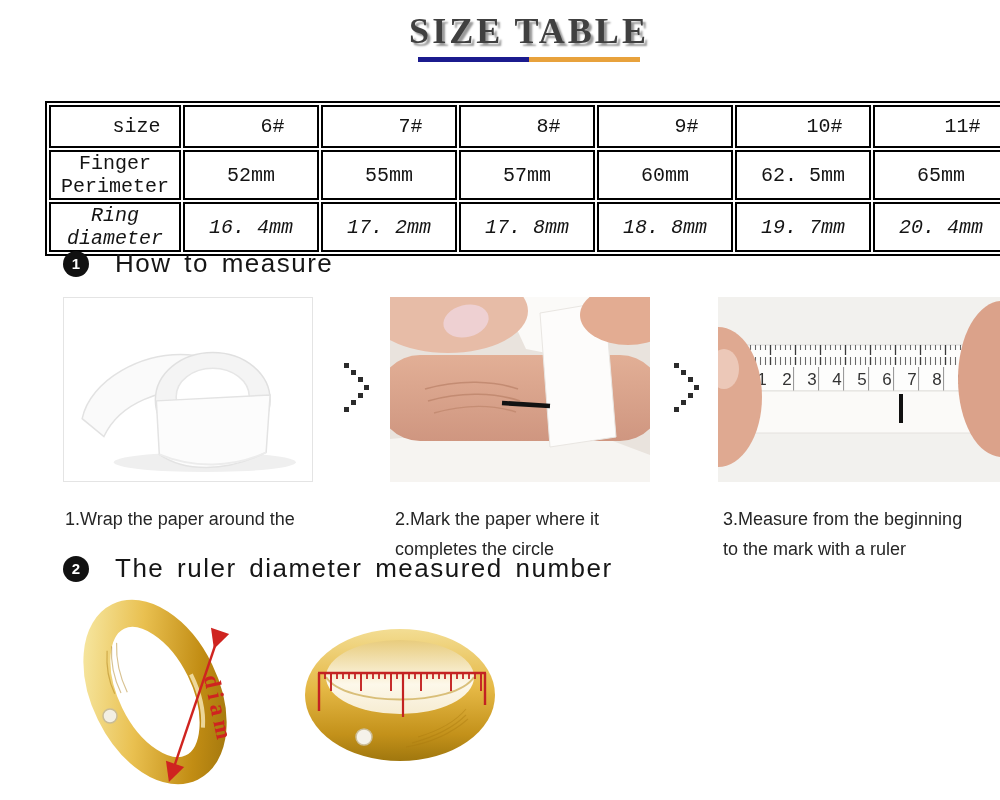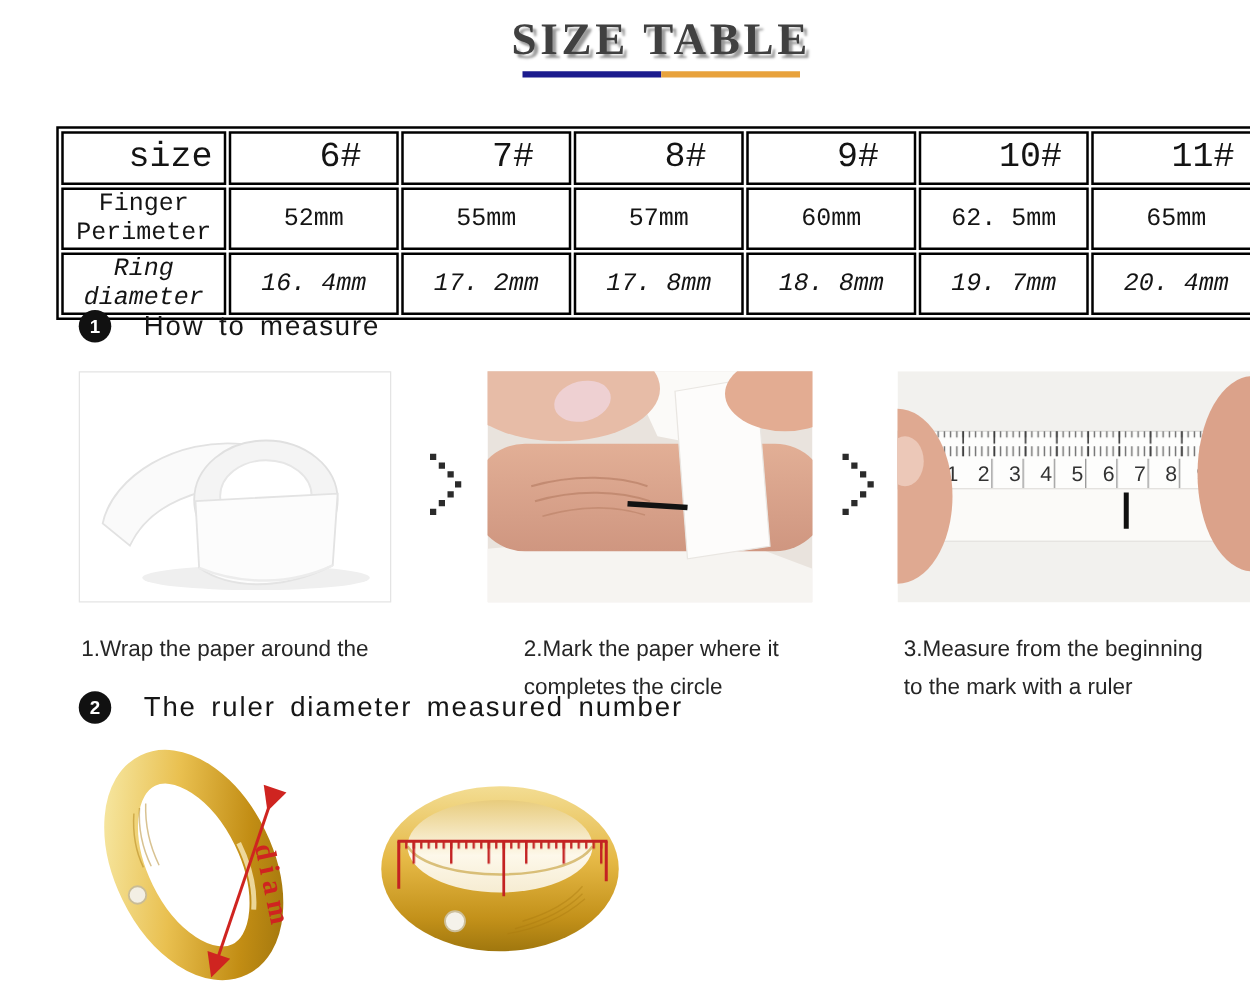--- a/index.html
+++ b/index.html
@@ -12,48 +12,48 @@
     letter-spacing:3px;color:#404040;text-shadow:3px 3px 2px #9a9a9a;}
   .title-underline{position:absolute;left:418px;top:57px;width:222px;height:5px;display:flex;}
   .ul-left{flex:1;background:#1b1b8e;}
   .ul-right{flex:1;background:#e8a23c;}
 
   
   table.size-table{position:absolute;left:45px;top:101px;width:948px;border-collapse:separate;
     border-spacing:2px;border:2px solid #000;table-layout:fixed;background:#fff;}
   table.size-table td{border:2px solid #000;text-align:center;vertical-align:middle;
     font-family:"Liberation Mono",monospace;color:#141414;padding:0;}
-  tr.hdr td{height:39px;font-size:28px;padding-left:43px;}
+  tr.hdr td{height:39px;font-size:20px;padding-left:43px;}
   tr.r2 td{height:36px;font-size:20px;}
   tr.r3 td{height:36px;font-size:20px;font-style:italic;}
   td.lbl-perimeter{font-size:13.5px;}
   td.lbl-diameter{font-size:16.5px;}
 
   
   .section-heading{position:absolute;display:flex;align-items:center;}
   .sh1{left:63px;top:248px;}
   .sh2{left:63px;top:553px;}
   .num-circle{width:26px;height:26px;border-radius:50%;background:#111;color:#fff;
     font-size:15px;font-weight:bold;display:flex;align-items:center;justify-content:center;
     margin-right:26px;flex:0 0 auto;}
-  .section-title{font-size:22px;color:#161616;letter-spacing:1.5px;word-spacing:4px;}
+  .section-title{font-size:26px;color:#161616;letter-spacing:1.5px;word-spacing:4px;}
 
   
   .step-img{position:absolute;top:297px;height:185px;}
   .si1{left:63px;width:250px;border:1px solid #e4e4e4;box-sizing:border-box;background:#fff;}
   .si2{left:390px;width:260px;}
   .si3{left:718px;width:282px;}
   .step-img svg{display:block;width:100%;height:100%;}
   .chev{position:absolute;top:361px;width:30px;height:56px;}
   .c1{left:342px;} .c2{left:672px;}
 
   
   .caption{position:absolute;top:488px;font-size:18px;line-height:30px;color:#262626;margin-top:16px;}
   .cap1{left:65px;width:310px;}
-  .cap2{left:419px;width:300px;}
+  .cap2{left:395px;width:300px;}
   .cap3{left:723px;width:290px;}
 
   
   .ring-fig{position:absolute;}
   .rf1{left:78px;top:596px;width:170px;height:195px;}
   .rf2{left:300px;top:625px;width:200px;height:140px;}
   .ring-fig svg{display:block;width:100%;height:100%;}
 </style>
 </head>
 <body>

